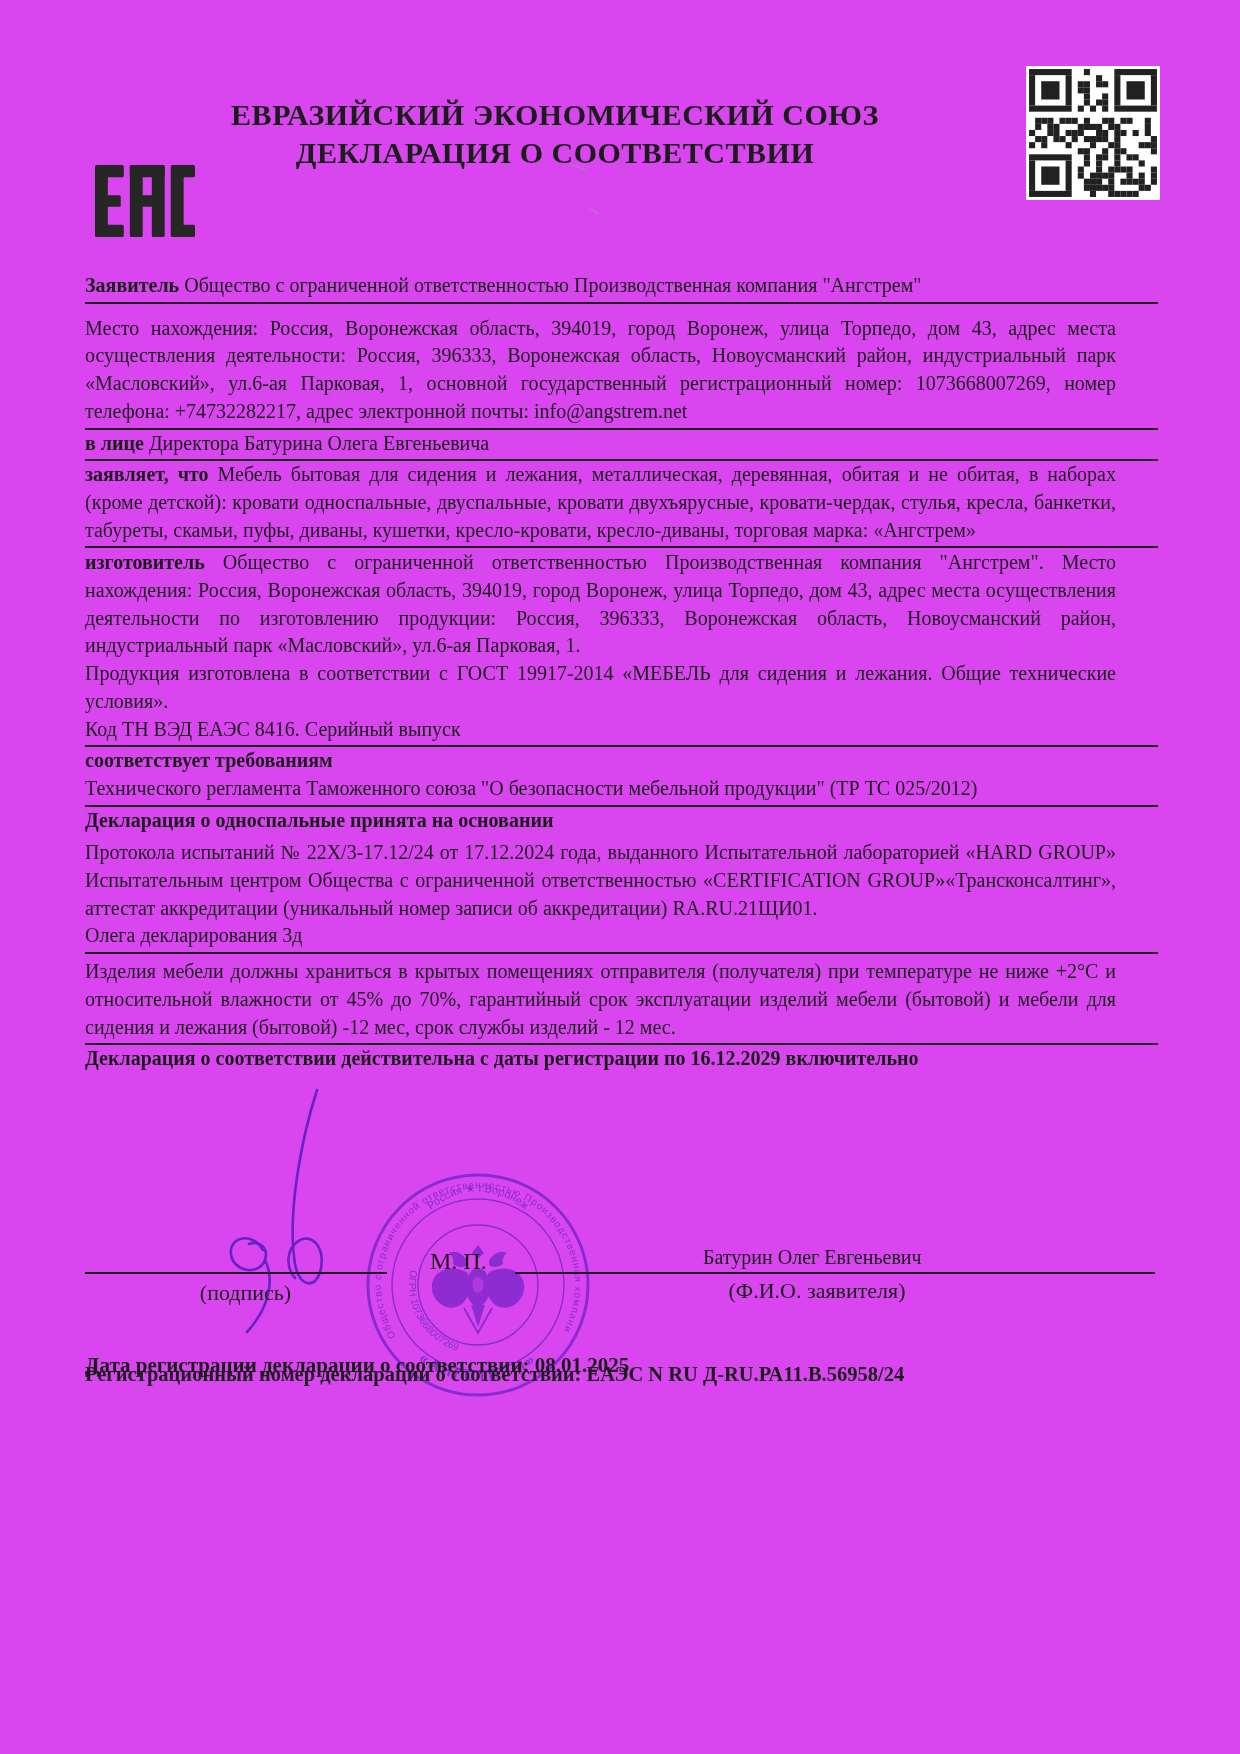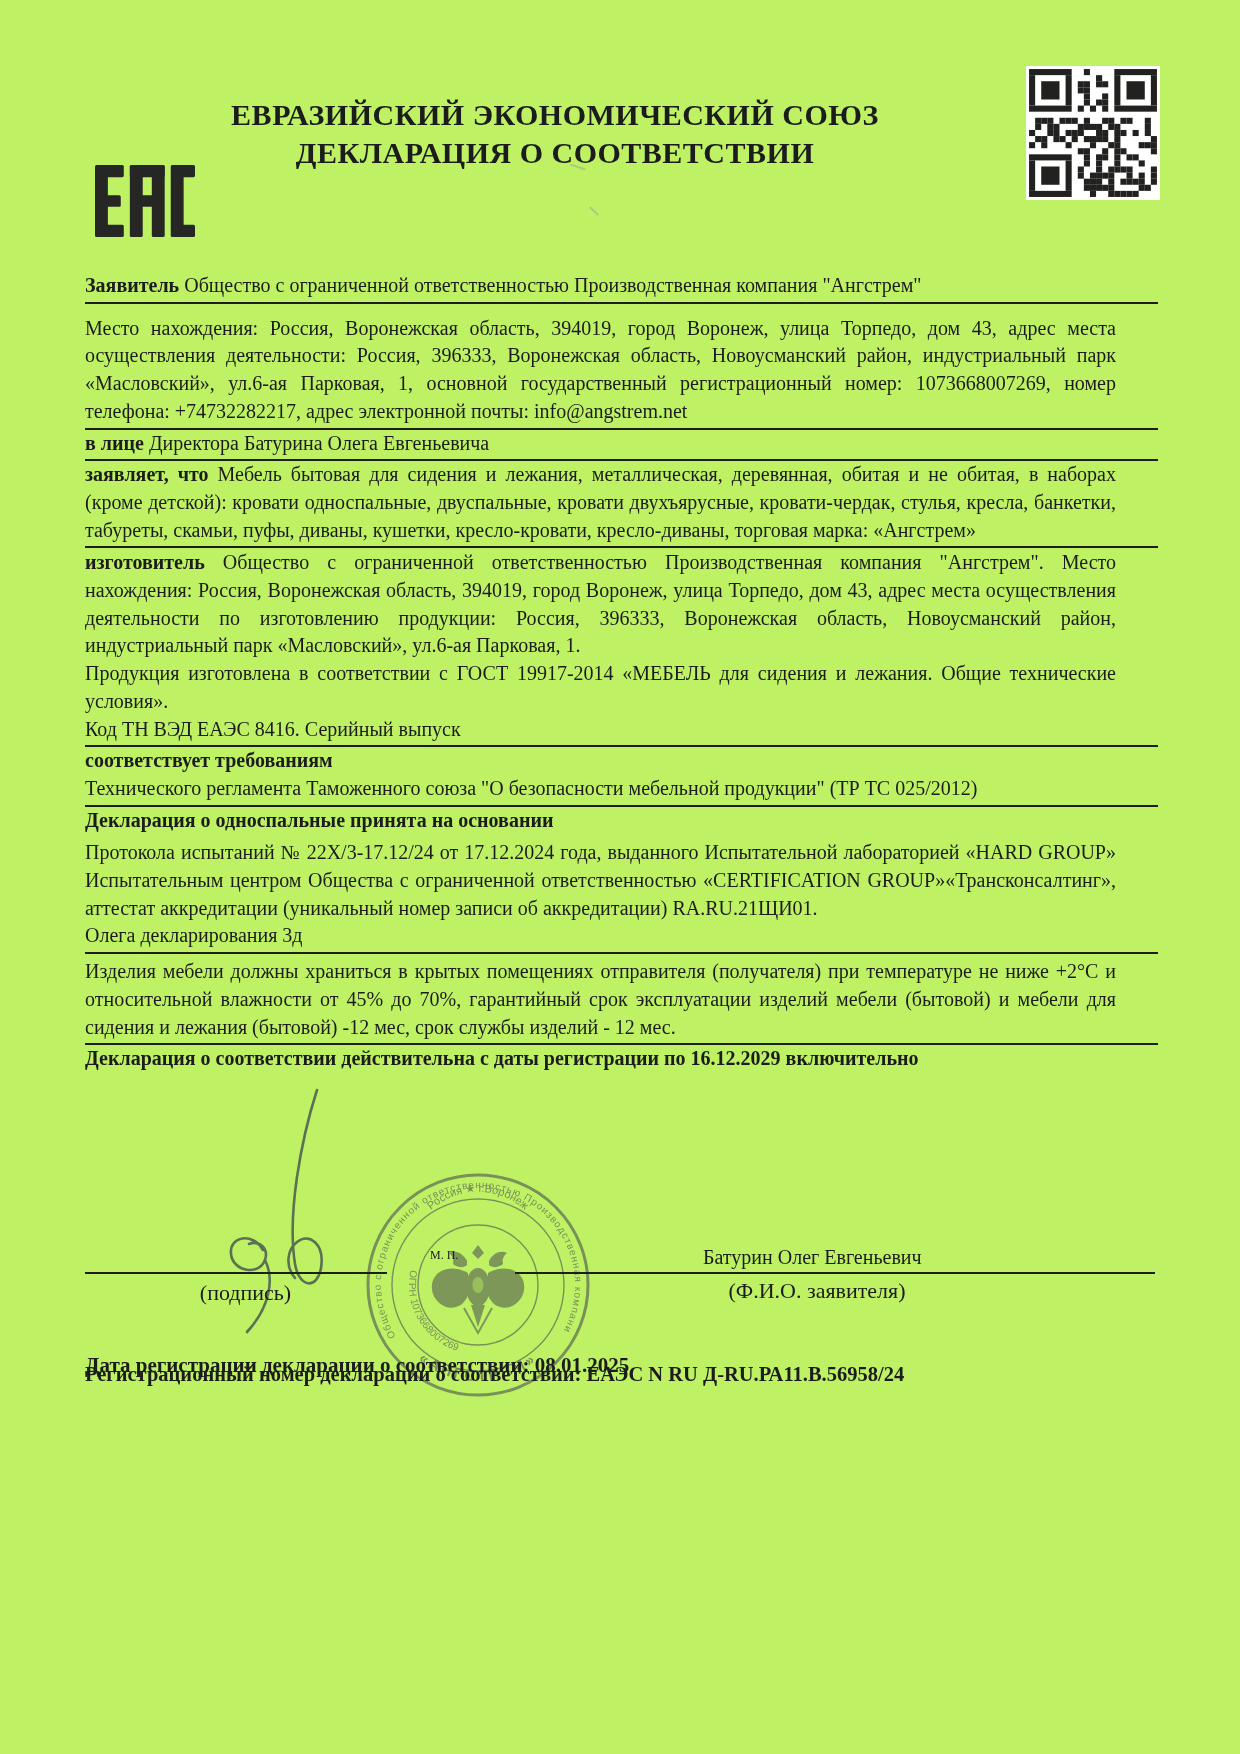--- a/index.html
+++ b/index.html
@@ -1,32 +1,32 @@
 <!DOCTYPE html>
 <html lang="ru"><head>
 <meta charset="utf-8">
 <style>
   html,body{margin:0;padding:0;background:#d9d9d9;}
-  .page{position:relative;width:1240px;height:1754px;margin:0 auto;background:#bef264;
+  .page{position:relative;width:1240px;height:1754px;margin:0 auto;background:#d946ef;
         font-family:"Liberation Serif","DejaVu Serif",serif;color:#1c1c1c;overflow:hidden;}
   
   .title{position:absolute;left:115px;top:96px;width:880px;text-align:center;
          font-weight:bold;font-size:30px;line-height:38px;letter-spacing:.5px;}
   .eac{position:absolute;left:95px;top:156px;width:100px;height:90px;}
   .qr{position:absolute;left:1026px;top:66px;width:134px;height:134px;background:#fff;}
   
   .content{position:absolute;left:85px;top:272px;width:1073px;}
   .sec{font-size:20px;line-height:27.7px;text-align:justify;
        padding-right:42px;padding-bottom:2px;border-bottom:2px solid #1e1e1c;}
   .sec.nob{border-bottom:none;}
   .lead{font-weight:bold;}
   .h{font-weight:bold;}
   .bold{font-weight:bold;}
   
-  .mp{position:absolute;left:430px;top:1248px;font-size:12px;}
+  .mp{position:absolute;left:430px;top:1248px;font-size:24px;}
   .sig-name{position:absolute;left:703px;top:1246px;font-size:20px;}
   .sig-line{position:absolute;top:1272px;height:0;border-top:2px solid #1e1e1c;}
   .sig-line.l{left:85px;width:302px;}
   .sig-line.r{left:515px;width:640px;}
   .cap{position:absolute;font-size:22px;text-align:center;}
   .cap.sign{left:163px;top:1280px;width:165px;}
   .cap.fio{left:697px;top:1278px;width:240px;}
   .stamp{position:absolute;left:358px;top:1165px;width:240px;height:240px;
          mix-blend-mode:multiply;opacity:.88;}
   .autograph{position:absolute;left:205px;top:1082px;width:180px;height:270px;

